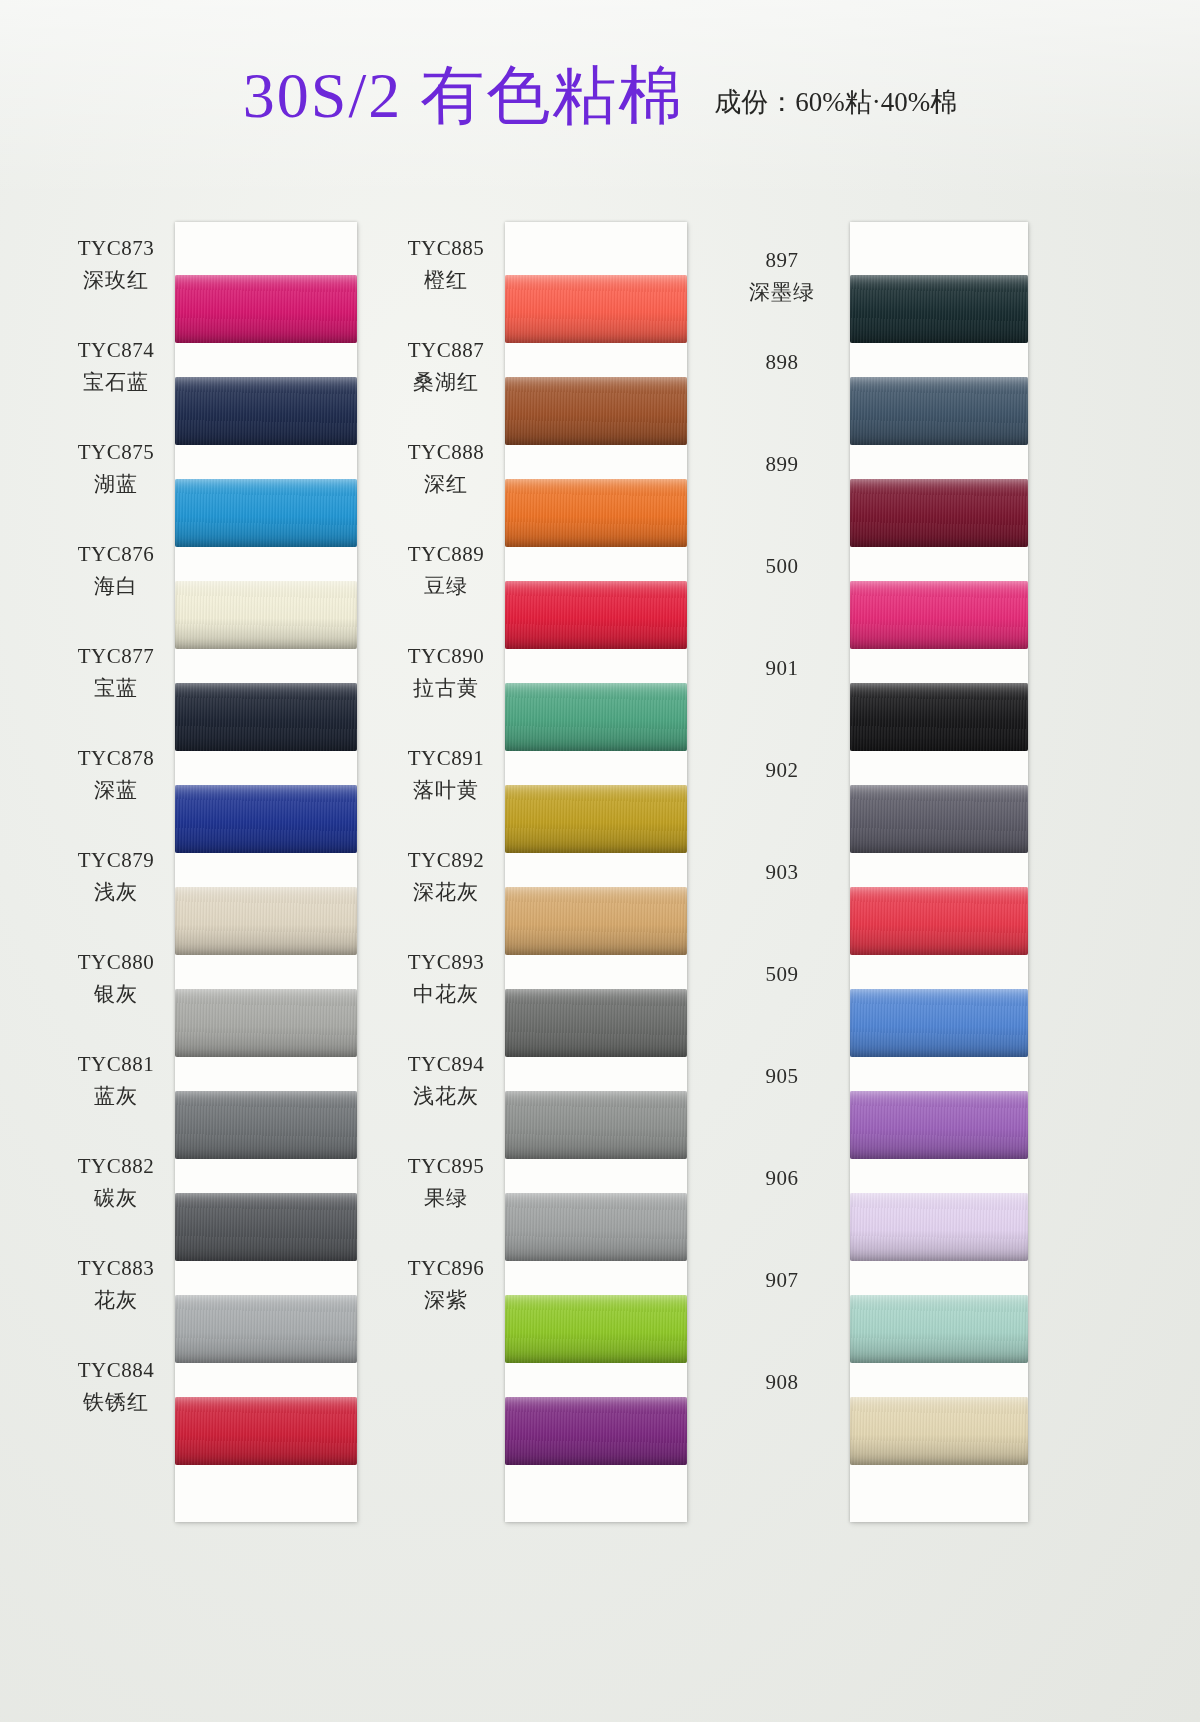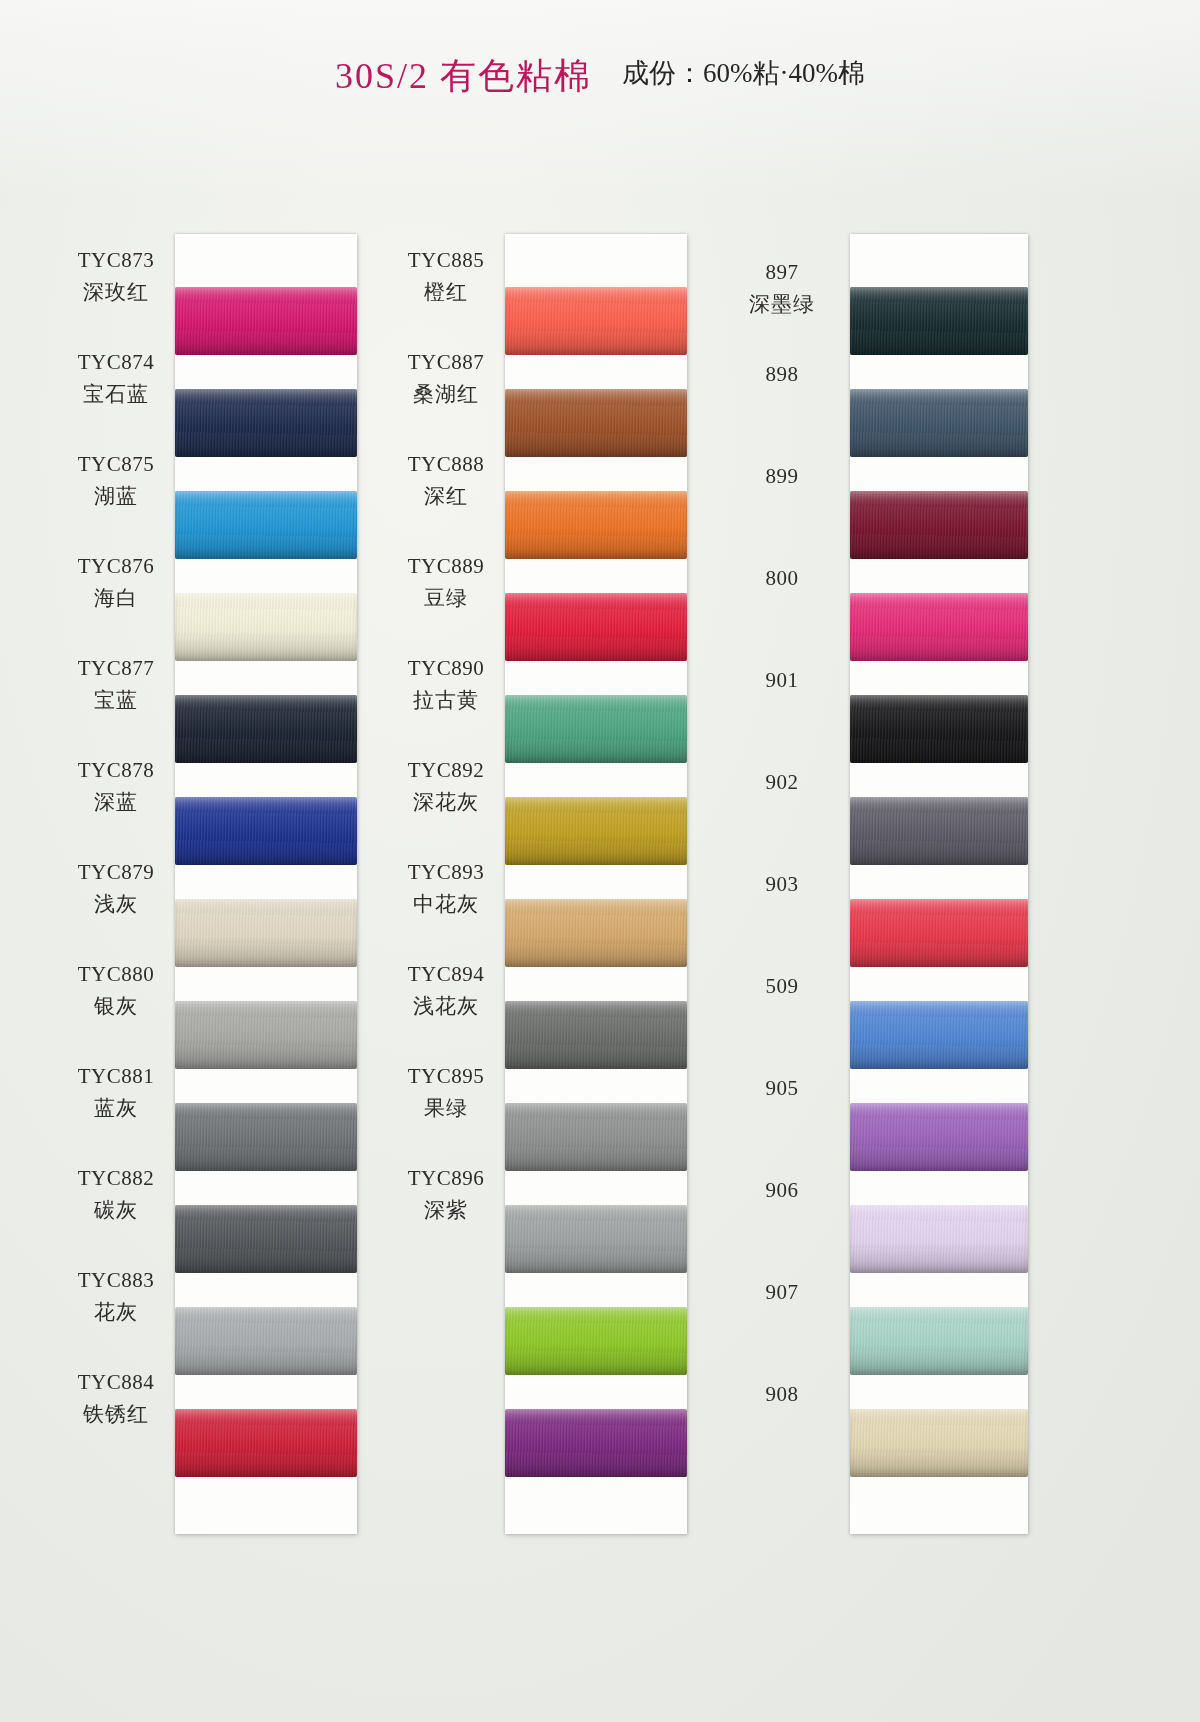--- a/index.html
+++ b/index.html
@@ -33,43 +33,42 @@
   .header {
     position: absolute;
     left: 0;
     top: 52px;
     width: 1200px;
     text-align: center;
     white-space: nowrap;
   }
   .title-main {
     font-family: "Liberation Serif", serif;
-    font-size: 36px;
+    font-size: 64px;
     letter-spacing: 2px;
-    color: #be185d;
+    color: #6d28d9;
     font-weight: 400;
     margin-top: 13px;
   }
   .title-sub {
     font-family: "Liberation Serif", serif;
     font-size: 27px;
     color: #262624;
     margin-left: 26px;
     position: relative;
     top: -6px;
   }
 
   
   .board {
     position: absolute;
     left: 0;
     top: 0;
     width: 1200px;
     height: 1288px;
-    margin-top: 12px;
   }
   .column {
     position: absolute;
     top: 222px;
   }
   .col-1 { left: 60px; }
   .col-2 { left: 390px; }
   .col-3 { left: 720px; }
 
   .card {
@@ -320,20 +319,24 @@
         </div>
         <div class="label-block">
           <div class="label-code">TYC889</div>
           <div class="label-name">豆绿</div>
         </div>
         <div class="label-block">
           <div class="label-code">TYC890</div>
           <div class="label-name">拉古黄</div>
         </div>
         <div class="label-block">
+          <div class="label-code">TYC891</div>
+          <div class="label-name">落叶黄</div>
+        </div>
+        <div class="label-block">
           <div class="label-code">TYC892</div>
           <div class="label-name">深花灰</div>
         </div>
         <div class="label-block">
           <div class="label-code">TYC893</div>
           <div class="label-name">中花灰</div>
         </div>
         <div class="label-block">
           <div class="label-code">TYC894</div>
           <div class="label-name">浅花灰</div>
@@ -394,21 +397,21 @@
           <div class="label-code">897</div>
           <div class="label-name">深墨绿</div>
         </div>
         <div class="label-block">
           <div class="label-code">898</div>
         </div>
         <div class="label-block">
           <div class="label-code">899</div>
         </div>
         <div class="label-block">
-          <div class="label-code">800</div>
+          <div class="label-code">500</div>
         </div>
         <div class="label-block">
           <div class="label-code">901</div>
         </div>
         <div class="label-block">
           <div class="label-code">902</div>
         </div>
         <div class="label-block">
           <div class="label-code">903</div>
         </div>

